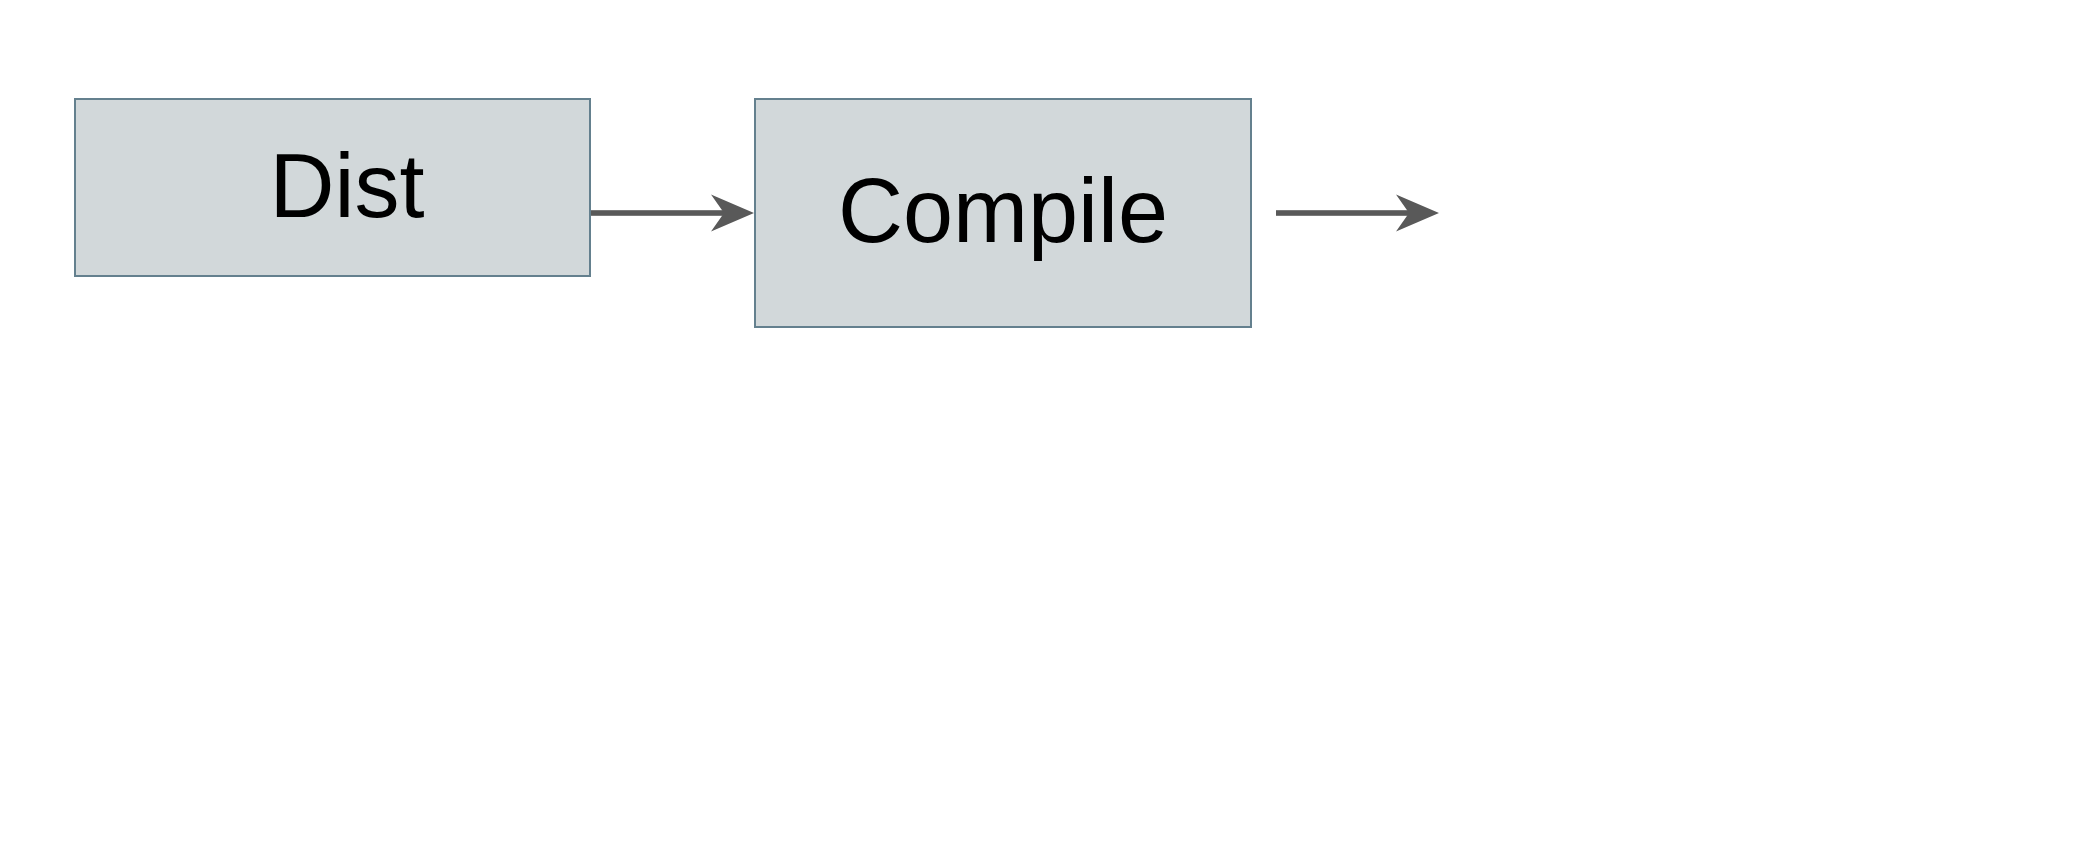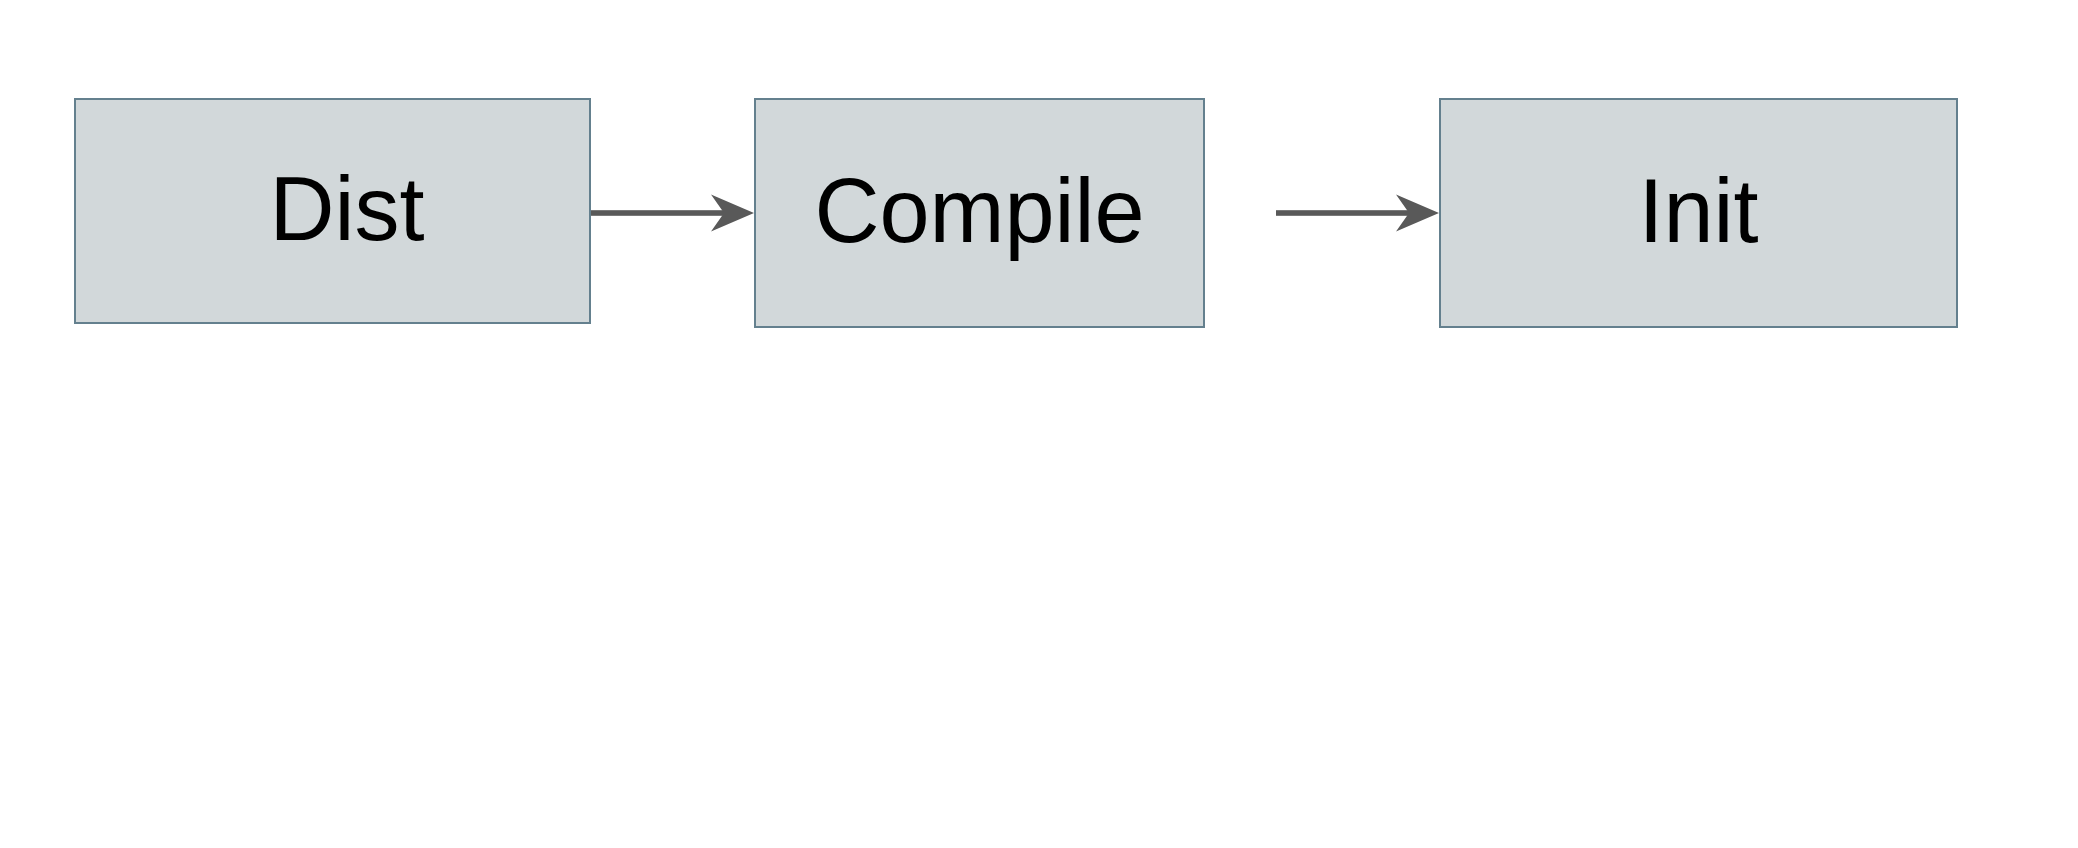--- a/index.html
+++ b/index.html
@@ -29,22 +29,22 @@
   }
   .node-label {
     color: var(--node-text);
     font-size: 90px;
     font-weight: 400;
     letter-spacing: 0px;
     white-space: nowrap;
     line-height: 1;
     transform: translateY(-2px);
   }
-  #node-dist    { left: 74px;   top: 98px;  width: 517px; height: 226px; padding-left: 29px; }
-  #node-compile { left: 754px;  top: 98px;  width: 451px; height: 230px; }
+  #node-dist    { left: 74px;   top: 98px;  width: 517px; height: 179px; padding-left: 29px; }
+  #node-compile { left: 754px;  top: 98px;  width: 498px; height: 230px; }
   #node-init    { left: 1439px; top: 98px;  width: 519px; height: 230px; }
   #node-clean   { left: 755px;  top: 512px; width: 523px; height: 230px; }
   .edge-arrow { position: absolute; display: block; }
   #arrow-1 { left: 591px;  top: 191px; }
   #arrow-2 { left: 1276px; top: 191px; }
   .edge-arrow .shaft   { fill: var(--arrow); }
   .edge-arrow .head    { fill: var(--arrow); }
 </style>
 </head>
 <body>
@@ -62,18 +62,15 @@
 
   <div class="node" id="node-compile">
     <span class="node-label">Compile</span>
   </div>
 
   <svg class="edge-arrow" id="arrow-2" width="164" height="44" viewBox="0 0 164 44" aria-hidden="true">
     <rect class="shaft" x="0" y="19.2" width="134" height="5.6"></rect>
     <polygon class="head" points="163,22 120,3.5 133,22 120,40.5"></polygon>
   </svg>
 
-  <div class="node" id="node-init">
-    <span class="node-label">Init</span>
-  </div>
 
 
 </div>
 
 </body></html>

